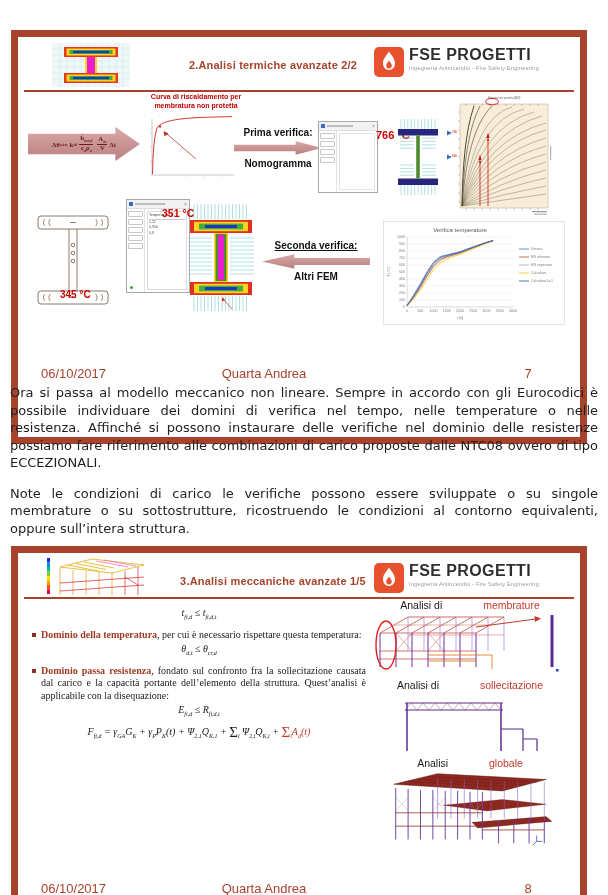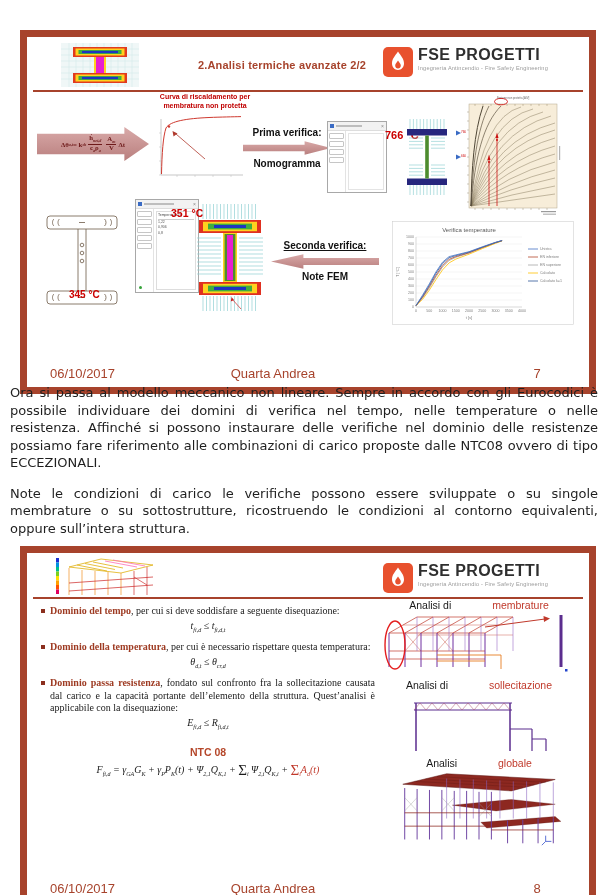--- a/index.html
+++ b/index.html
@@ -1,19 +1,19 @@
 <!DOCTYPE html>
 <html><head>
 <meta charset="utf-8">
 <style>
   html,body{margin:0;padding:0;background:#fff;}
   .page{position:relative;width:608px;height:895px;background:#fff;overflow:hidden;font-family:"Liberation Sans",sans-serif;}
   .abs{position:absolute;}
   
-  .slide{position:absolute;left:20px;width:576px;height:364px;border:7px solid #a7432c;background:#fff;box-sizing:border-box;}
+  .slide{position:absolute;left:11px;width:576px;height:414px;border:7px solid #a7432c;background:#fff;box-sizing:border-box;}
   .slide-title{position:absolute;font-weight:bold;font-size:11px;color:#a7432c;text-align:center;letter-spacing:.2px;}
   .divider{position:absolute;left:6px;right:6px;height:2px;background:#a7432c;}
   .logo{position:absolute;left:356px;top:10px;display:flex;align-items:flex-start;gap:5px;}
   .logo-brand{font-weight:bold;font-size:16px;color:#2f2f2f;letter-spacing:.4px;line-height:1;}
   .logo-tag{font-size:5.6px;color:#9a9a9a;letter-spacing:.2px;margin-top:2px;}
   .slide-footer{position:absolute;font-size:13px;color:#a7432c;margin-top:40px;}
   
   .ar{background:linear-gradient(180deg,#d9aaa9,#b97f7e);}
   .ar-right{clip-path:polygon(0 26%,70% 26%,70% 2%,100% 50%,70% 98%,70% 74%,0 74%);}
   .ar-left{clip-path:polygon(100% 26%,30% 26%,30% 2%,0 50%,30% 98%,30% 74%,100% 74%);}
@@ -272,21 +272,21 @@
       <rect x="6" y="79.8" width="54" height="9.4" fill="#ffd21f"></rect>
       <rect x="11" y="81.6" width="44" height="5.8" fill="#3fae3f"></rect>
       <rect x="17" y="83" width="32" height="3" fill="#1f35c0"></rect>
       <line x1="44" y1="105" x2="35" y2="95" stroke="#cc2222" stroke-width=".7"></line>
       <polygon points="33.8,97.5 37,96 34.5,93" fill="#cc2222"></polygon>
     </svg>
 
     <div class="abs" style="left:242px;top:203px;width:112px;height:46px;">
       <div class="check-label abs" style="left:0;right:0;top:0;text-decoration:underline;">Seconda verifica:</div>
       <div class="ar ar-left abs" style="left:2px;right:2px;top:14px;height:15px;"></div>
-      <div class="check-label abs" style="left:0;right:0;top:31px;">Note FEM</div>
+      <div class="check-label abs" style="left:0;right:0;top:31px;">Altri FEM</div>
     </div>
 
     <svg class="abs" style="left:365px;top:184px;" width="182" height="104" viewBox="0 0 182 104">
       <rect x=".5" y=".5" width="181" height="103" fill="#fff" stroke="#d0d0d0" stroke-width=".6"></rect>
       <text x="77" y="11" font-size="6" fill="#595959" text-anchor="middle">Verifica temperature</text>
       <g stroke="#e2e2e2" stroke-width=".4">
         <path d="M24 16H130M24 23H130M24 30H130M24 37H130M24 44H130M24 51H130M24 58H130M24 65H130M24 72H130M24 79H130"></path>
       </g>
       <path d="M24 16V86H130" fill="none" stroke="#bfbfbf" stroke-width=".6"></path>
       <g font-size="3.6" fill="#808080" text-anchor="end">
@@ -370,52 +370,48 @@
           <path d="M14 13V40 M27 15V40 M40 16V40 M53 17V40 M66 18V40"></path>
         </g>
       <g stroke="#d03030" stroke-width=".7">
           <path d="M79 16V40 M92 12V40 M79 22 L92 30"></path>
         </g>
       <g stroke="#cc2222" stroke-width=".7">
           <path d="M14 28 L98 22 M14 36 L98 30"></path>
         </g>
     </svg>
 
+    <div class="slide-title" style="left:160px;top:22px;width:190px;">3.Analisi meccaniche avanzate 1/5</div>
 
     <div class="logo">
       <svg width="30" height="30" viewBox="0 0 30 30">
         <rect width="30" height="30" rx="5" fill="#e8512e"></rect>
         <path d="M15 4.5 C12.5 8.5 9 11.5 9 16.5 C9 20.1 11.7 23 15 23 C18.3 23 21 20.1 21 16.5 C21 11.5 17.5 8.5 15 4.5 Z" fill="#fff"></path>
         <path d="M15 13.5 C13.6 15.5 12.2 16.8 12.2 18.7 C12.2 20.3 13.4 21.5 15 21.5 C16.6 21.5 17.8 20.3 17.8 18.7 C17.8 16.8 16.4 15.5 15 13.5 Z" fill="#e8512e"></path>
       </svg>
       <div class="logo-text">
         <div class="logo-brand">FSE PROGETTI</div>
         <div class="logo-tag">Ingegneria Antincendio - Fire Safety Engineering</div>
       </div>
     </div>
 
     <div class="divider" style="top:44px;"></div>
 
     <div class="col-left">
-      <div class="bullet">
-        <span class="bmark"></span>
-        <span class="btext"><span class="lead">Dominio del tempo</span><span>, per cui si deve soddisfare a seguente disequazione:</span></span>
-      </div>
       <div class="fline formula"><span>t</span><sub>fi,d</sub><span> ≤ t</span><sub>fi,d,t</sub></div>
       <div class="bullet">
         <span class="bmark"></span>
         <span class="btext"><span class="lead">Dominio della temperatura</span><span>, per cui è necessario rispettare questa temperatura:</span></span>
       </div>
       <div class="fline formula"><span>θ</span><sub>d,t</sub><span> ≤ θ</span><sub>cr,d</sub></div>
       <div class="bullet">
         <span class="bmark"></span>
         <span class="btext"><span class="lead">Dominio passa resistenza</span><span>, fondato sul confronto fra la sollecitazione causata dal carico e la capacità portante dell’elemento della struttura. Quest’analisi è applicabile con la disequazione:</span></span>
       </div>
       <div class="fline formula"><span>E</span><sub>fi,d</sub><span> ≤ R</span><sub>fi,d,t</sub></div>
-      <div class="ntc-heading">NTC 08</div>
       <div class="big-formula formula"><span>F</span><sub>fi,d</sub><span> = γ</span><sub>GA</sub><span>G</span><sub>K</sub><span> + γ</span><sub>P</sub><span>P</span><sub>K</sub><span>(t) + Ψ</span><sub>2,1</sub><span>Q</span><sub>K,1</sub><span> + </span><span class="big">Σ</span><sub>i</sub><span> Ψ</span><sub>2,i</sub><span>Q</span><sub>K,i</sub><span> + </span><span class="big red">Σ</span><sub class="red">i</sub><span class="red">A</span><sub class="red">d</sub><span class="red">(t)</span></div>
     </div>
 
     <div class="col-right">
       <div class="an-label"><span>Analisi di </span><span class="hl">membrature</span></div>
       <svg width="196" height="64" viewBox="0 0 196 64">
         <g fill="none" stroke="#c0392b" stroke-width=".7">
           <path d="M8 22 L104 22 M36 6 L132 6 M8 22 L36 6 M104 22 L132 6"></path>
           <path d="M24 22 L52 6 M40 22 L68 6 M56 22 L84 6 M72 22 L100 6 M88 22 L116 6"></path>
           <path d="M22 14 L118 14" stroke-width=".4"></path>

